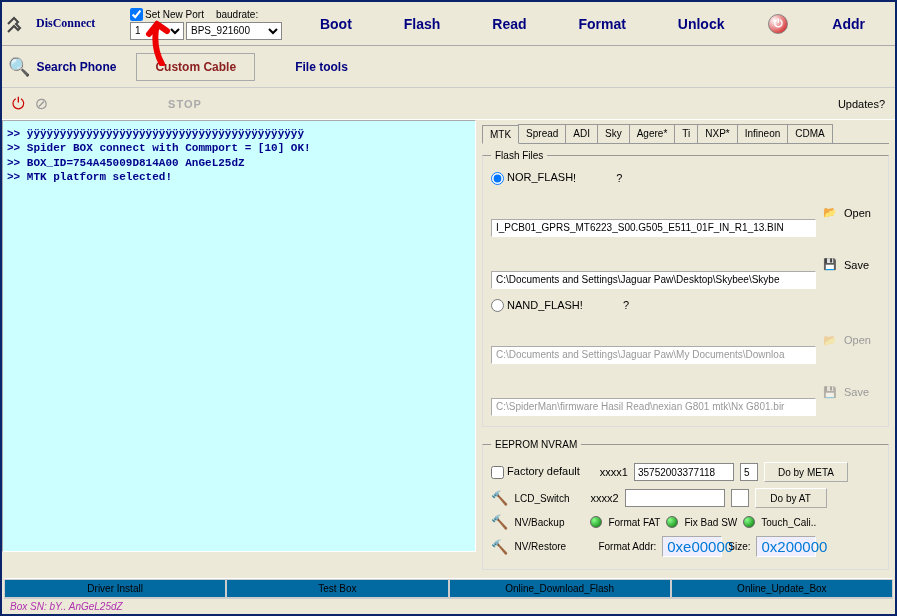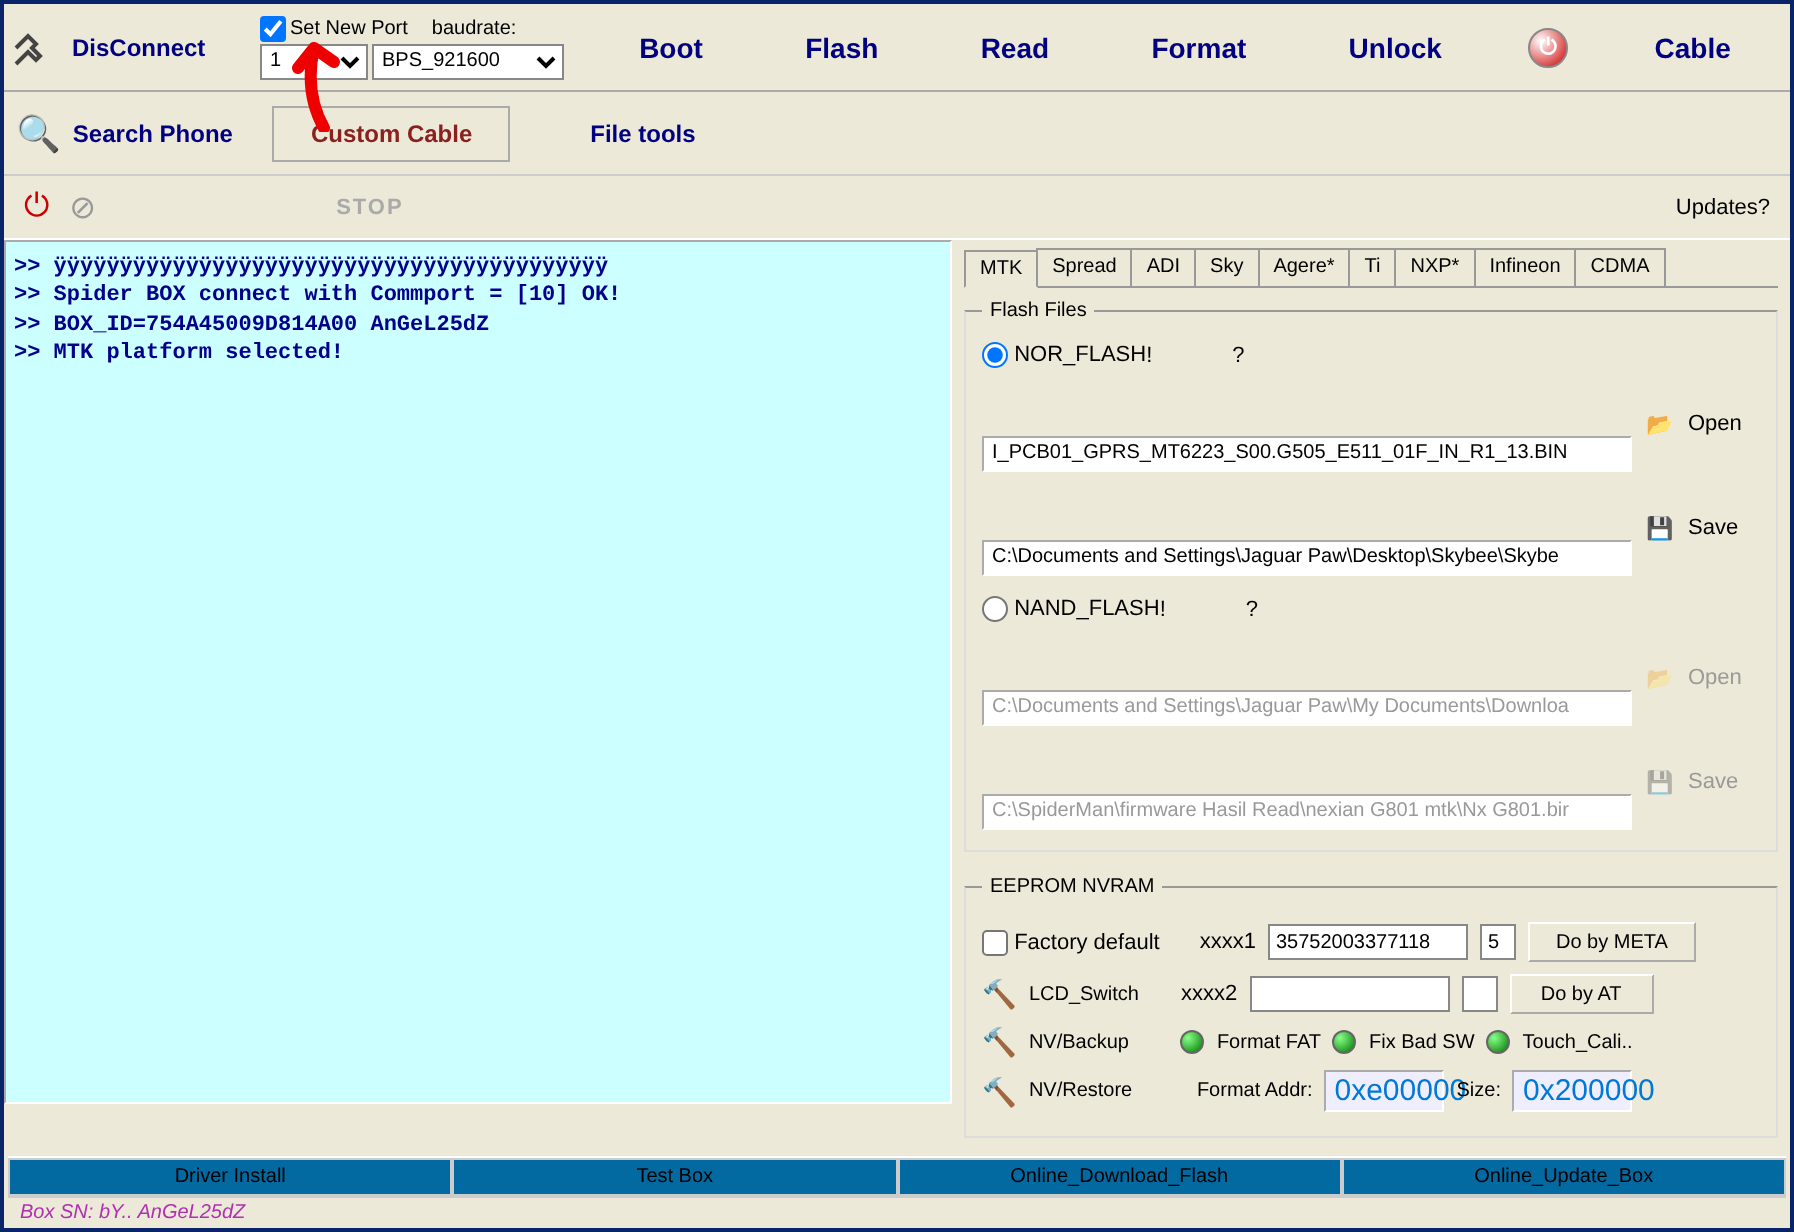--- a/index.html
+++ b/index.html
@@ -2,21 +2,21 @@
 <html><head>
 <meta charset="utf-8">
 <style>
 * { box-sizing: border-box; margin: 0; padding: 0; }
 body { font-family: Tahoma, Arial, sans-serif; font-size: 11px; background: #ece9d8; width: 897px; height: 616px; overflow: hidden; border: 2px solid #0a246a; position: relative; }
 
 
 .top-toolbar { display: flex; align-items: center; height: 44px; border-bottom: 1px solid #aaa; background: #ece9d8; padding: 2px 4px; }
 .disconnect-group { display: flex; align-items: center; width: 120px; }
 .disconnect-group .icon { width: 24px; height: 20px; }
-.disconnect-label { color: #000080; font-weight: bold; font-size: 12px; margin-left: 6px; }
+.disconnect-label { color: #000080; font-weight: bold; font-size: 12px; margin-left: 6px; font-family: Liberation Serif, serif; }
 .port-group { display: flex; flex-direction: column; gap: 1px; margin-left: 4px; }
 .port-row { display: flex; align-items: center; gap: 2px; font-size: 10px; }
 .boot-buttons { display: flex; flex: 1; justify-content: space-around; align-items: center; padding-left: 12px; }
 .boot-btn { color: #000080; font-weight: bold; font-size: 14px; cursor: pointer; padding: 4px 8px; }
 .power-icon { width: 20px; height: 20px; border-radius: 50%; background: radial-gradient(circle at 30% 30%, #fff, #c00); border: 1px solid #888; display: flex; align-items: center; justify-content: center; color: #fff; font-weight: bold; }
 
 
 .red-arrow { position: absolute; top: 14px; left: 140px; pointer-events: none; z-index: 100; }
 
 
@@ -96,21 +96,21 @@
       <select style="width:96px"><option>BPS_921600</option></select>
     </div>
   </div>
   <div class="boot-buttons">
     <span class="boot-btn">Boot</span>
     <span class="boot-btn">Flash</span>
     <span class="boot-btn">Read</span>
     <span class="boot-btn">Format</span>
     <span class="boot-btn">Unlock</span>
     <div class="power-icon">⏻</div>
-    <span class="boot-btn">Cable</span>
+    <span class="boot-btn">Addr</span>
   </div>
 </div>
 
 <svg class="red-arrow" width="40" height="50">
     <path d="M20 48 Q10 30 15 8 M15 8 L7 18 M15 8 L25 15" stroke="#e00" stroke-width="6" fill="none" stroke-linecap="round"></path>
   </svg>
 
 <div class="second-row">
   <div class="search-phone">
     <span class="mag">🔍</span>

